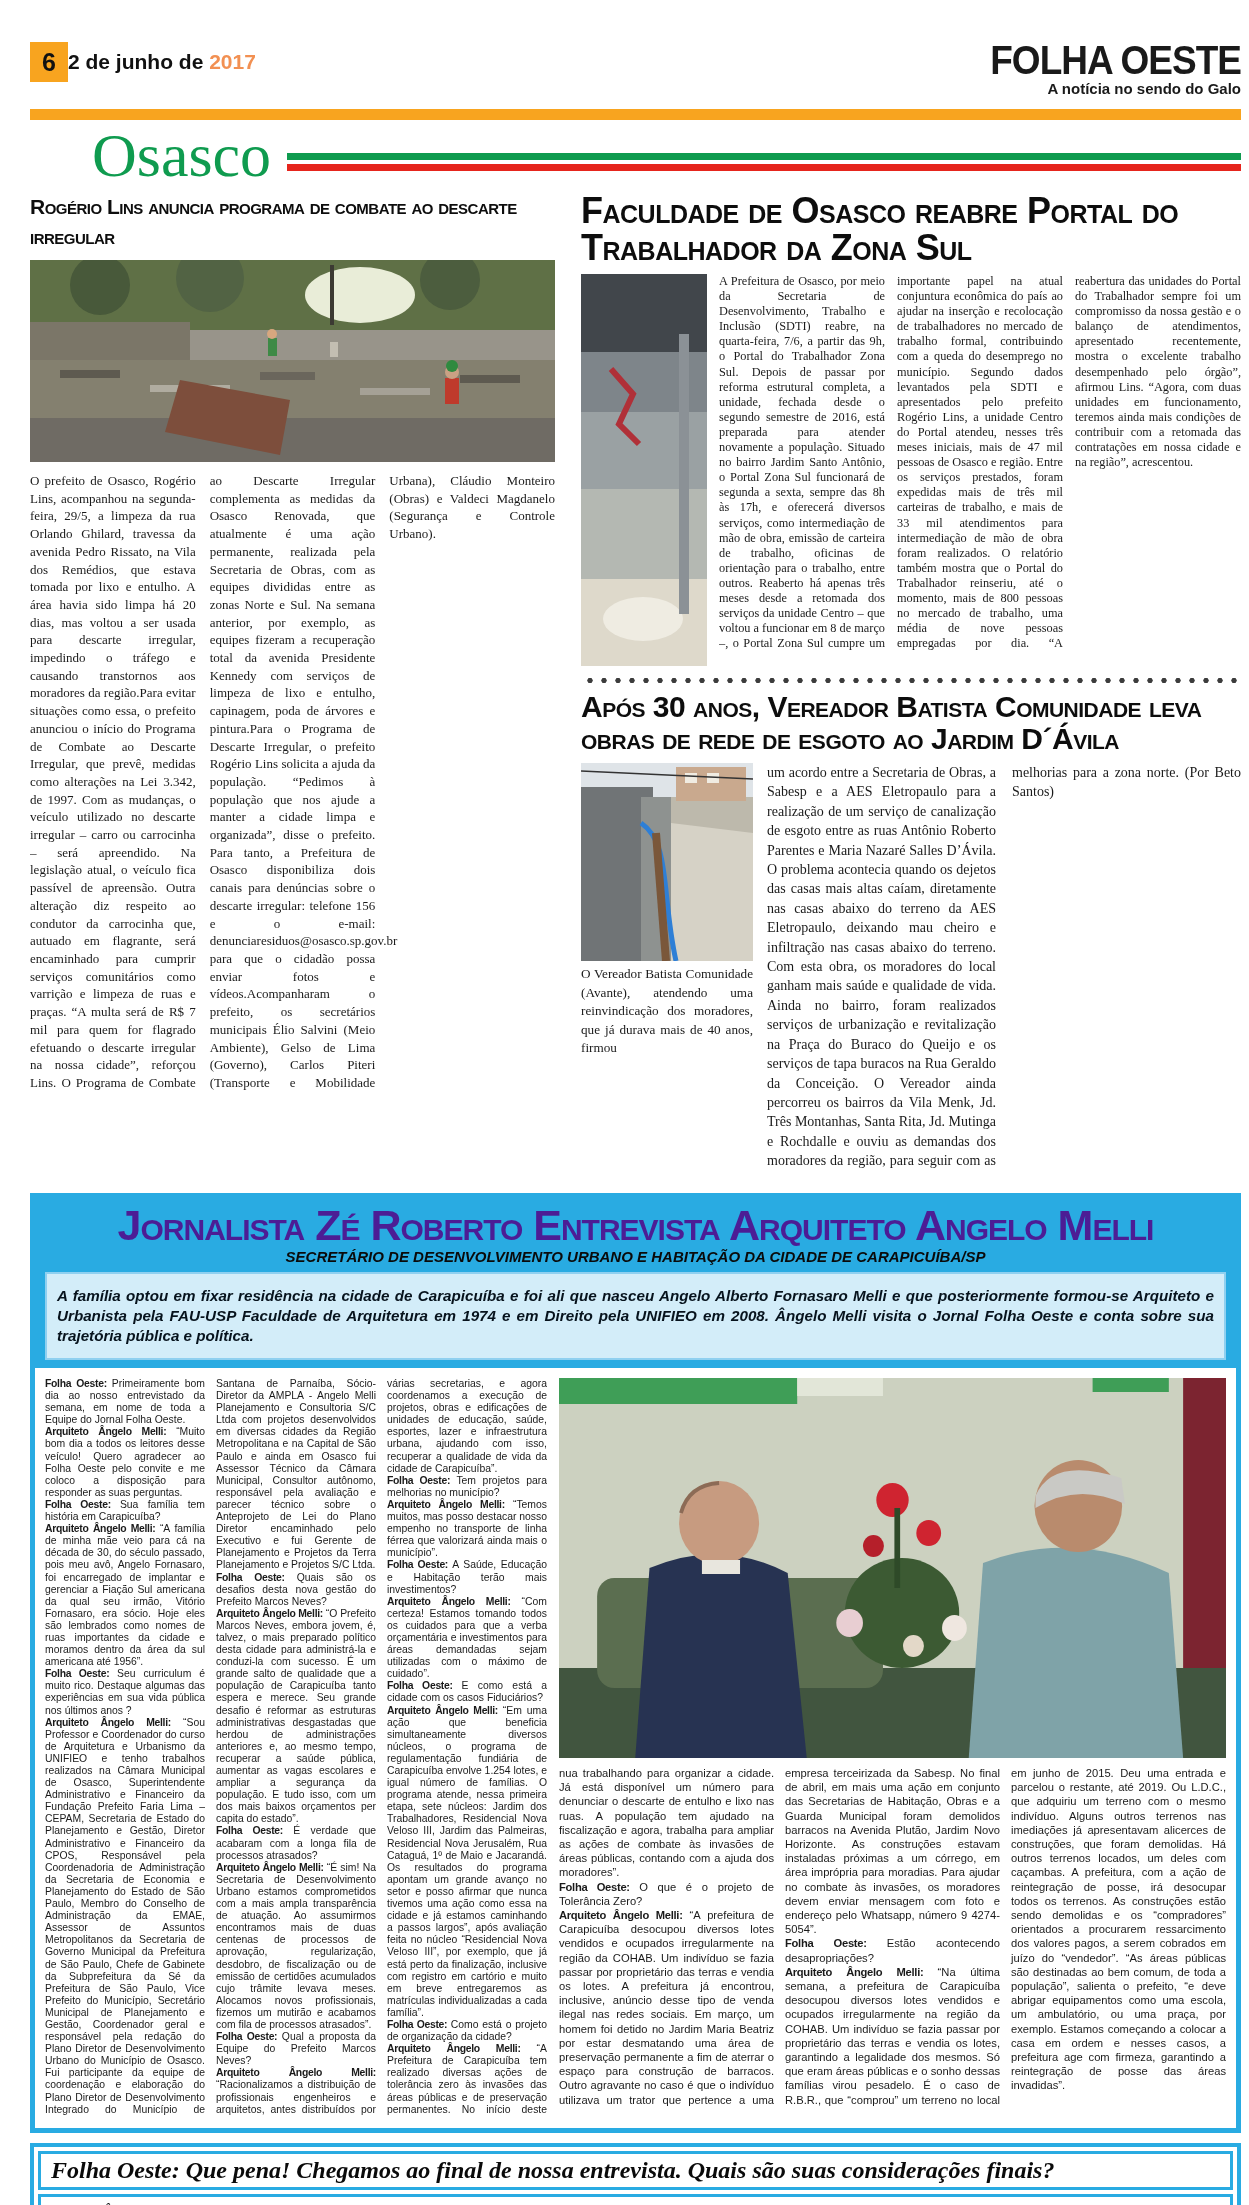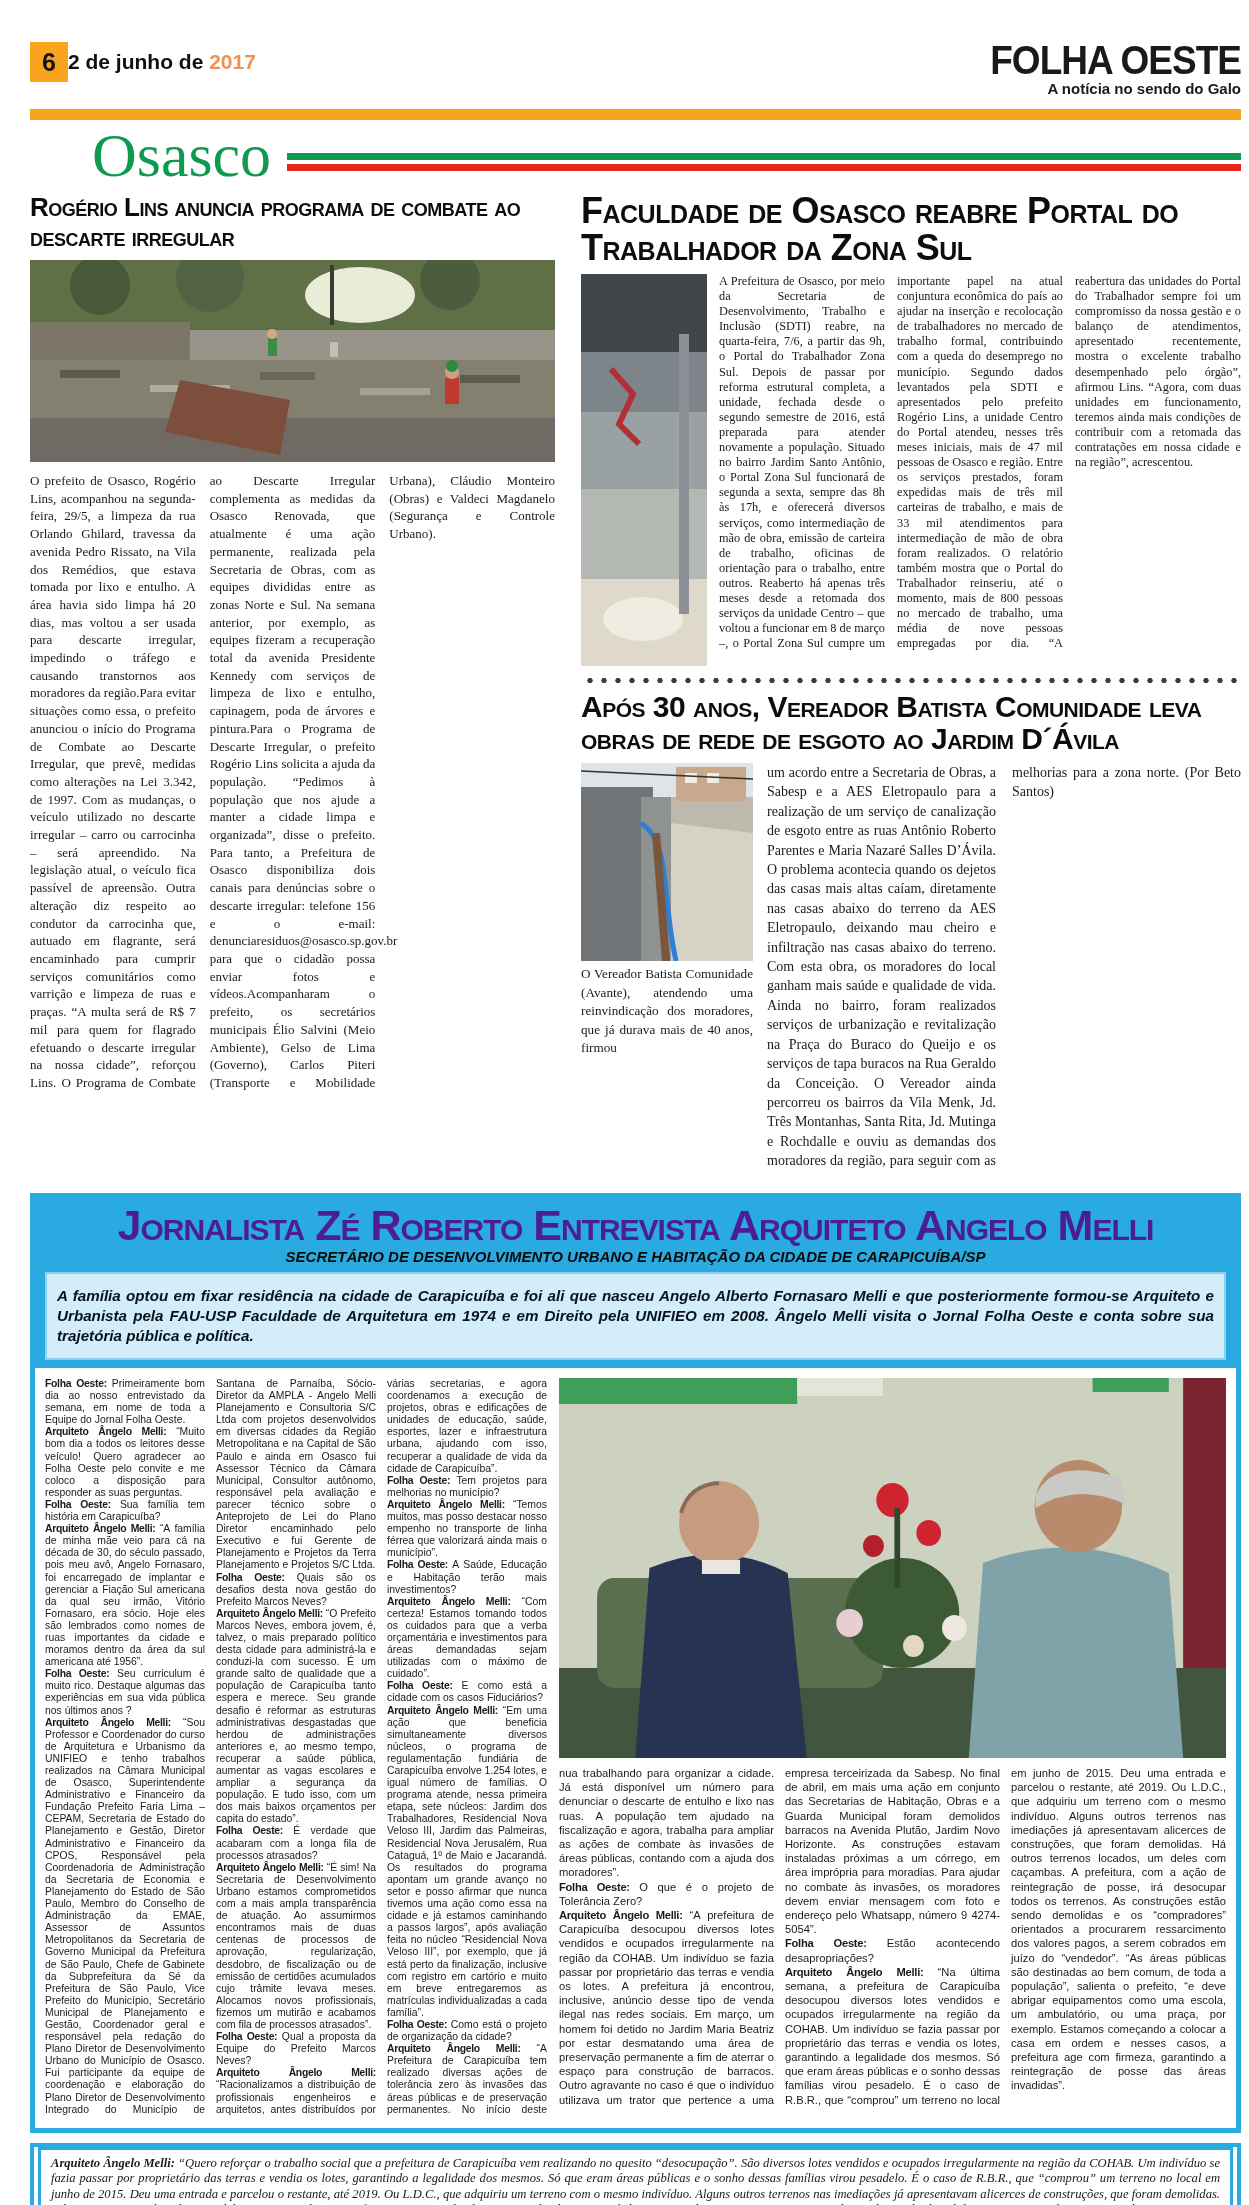--- a/index.html
+++ b/index.html
@@ -23,21 +23,21 @@
   .sectionrow{display:flex;align-items:center;margin-top:0;}
   .sectiontitle{font-family:"Liberation Serif",serif;color:#0f9b4f;font-size:62px;
                 line-height:70px;margin:0 0 0 62px;font-weight:normal;}
   .rules{flex:1;margin-left:16px;margin-top:14px;}
   .rule-green{height:7px;background:#0f9b4f;}
   .rule-red{height:7px;background:#e6251d;margin-top:4px;}
   
   .main{display:grid;grid-template-columns:525px 1fr;column-gap:26px;margin-top:2px;}
   h2.headline{font-family:"Liberation Sans",sans-serif;font-weight:bold;color:#0d0d0d;
               font-variant:small-caps;margin:0;letter-spacing:-0.5px;}
-  .a1 h2{font-size:26px;line-height:30px;}
+  .a1 h2{font-size:21px;line-height:30px;}
   .a1 .photo{margin:8px 0 10px 0;}
   .bodytext{text-align:justify;overflow:hidden;}
   .a1 .bodytext{column-count:3;column-gap:14px;column-fill:auto;height:632px;
                 font-size:13px;line-height:17.7px;}
   .a2 h2{font-size:36px;line-height:37px;}
   .a2row{display:flex;gap:12px;margin-top:8px;}
   .a2row .photo{width:126px;height:392px;flex:none;}
   .a2 .bodytext{column-count:3;column-gap:12px;column-fill:auto;height:392px;flex:1;
                 font-size:12.3px;line-height:15.1px;}
   .dotted{height:9px;margin:10px 2px 6px 2px;
@@ -251,19 +251,20 @@
             <p class="qa"><b>Folha Oeste: </b>O que é o projeto de Tolerância Zero?</p>
             <p class="qa"><b>Arquiteto Ângelo Melli: </b>“A prefeitura de Carapicuíba desocupou diversos lotes vendidos e ocupados irregularmente na região da COHAB. Um indivíduo se fazia passar por proprietário das terras e vendia os lotes. A prefeitura já encontrou, inclusive, anúncio desse tipo de venda ilegal nas redes sociais. Em março, um homem foi detido no Jardim Maria Beatriz por estar desmatando uma área de preservação permanente a fim de aterrar o espaço para construção de barracos. Outro agravante no caso é que o indivíduo utilizava um trator que pertence a uma empresa terceirizada da Sabesp. No final de abril, em mais uma ação em conjunto das Secretarias de Habitação, Obras e a Guarda Municipal foram demolidos barracos na Avenida Plutão, Jardim Novo Horizonte. As construções estavam instaladas próximas a um córrego, em área imprópria para moradias. Para ajudar no combate às invasões, os moradores devem enviar mensagem com foto e endereço pelo Whatsapp, número 9 4274-5054”.</p>
             <p class="qa"><b>Folha Oeste: </b>Estão acontecendo desapropriações?</p>
             <p class="qa"><b>Arquiteto Ângelo Melli: </b>“Na última semana, a prefeitura de Carapicuíba desocupou diversos lotes vendidos e ocupados irregularmente na região da COHAB. Um indivíduo se fazia passar por proprietário das terras e vendia os lotes, garantindo a legalidade dos mesmos. Só que eram áreas públicas e o sonho dessas famílias virou pesadelo. É o caso de R.B.R., que “comprou” um terreno no local em junho de 2015. Deu uma entrada e parcelou o restante, até 2019. Ou L.D.C., que adquiriu um terreno com o mesmo indivíduo. Alguns outros terrenos nas imediações já apresentavam alicerces de construções, que foram demolidas. Há outros terrenos locados, um deles com caçambas. A prefeitura, com a ação de reintegração de posse, irá desocupar todos os terrenos. As construções estão sendo demolidas e os “compradores” orientados a procurarem ressarcimento dos valores pagos, a serem cobrados em juízo do “vendedor”. “As áreas públicas são destinadas ao bem comum, de toda a população”, salienta o prefeito, “e deve abrigar equipamentos como uma escola, um ambulatório, ou uma praça, por exemplo. Estamos começando a colocar a casa em ordem e nesses casos, a prefeitura age com firmeza, garantindo a reintegração de posse das áreas invadidas”.</p>
           </div>
       </div>
     </div>
   </section>
 
   <section class="closing">
+    <div class="head">Folha Oeste: Que pena! Chegamos ao final de nossa entrevista. Quais são suas considerações finais?</div>
     <div class="body">
       <b>Arquiteto Ângelo Melli:</b>
       <span>“Quero reforçar o trabalho social que a prefeitura de Carapicuíba vem realizando no quesito “desocupação”. São diversos lotes vendidos e ocupados irregularmente na região da COHAB. Um indivíduo se fazia passar por proprietário das terras e vendia os lotes, garantindo a legalidade dos mesmos. Só que eram áreas públicas e o sonho dessas famílias virou pesadelo. É o caso de R.B.R., que “comprou” um terreno no local em junho de 2015. Deu uma entrada e parcelou o restante, até 2019. Ou L.D.C., que adquiriu um terreno com o mesmo indivíduo. Alguns outros terrenos nas imediações já apresentavam alicerces de construções, que foram demolidas. Há outros terrenos locados, um deles com caçambas.  A prefeitura, com a ação de reintegração de posse, irá desocupar todos os terrenos. As construções estão sendo demolidas e os “compradores” orientados a procurarem ressarcimento dos valores pagos, a serem cobrados em juízo do “vendedor”. “As áreas públicas são destinadas ao bem comum, de toda a população”, salienta o prefeito, “e deve abrigar equipamentos como uma escola, um ambulatório, ou uma praça, por exemplo. Estamos começando a colocar a casa em ordem e nesses casos, a prefeitura age com firmeza, garantindo a reintegração de posse das áreas invadidas”. ENTENDA O CASO – A atual administração encontrou a cidade com várias ocupações irregulares. Desde janeiro deu início num programa para evitar novas invasões e ações de reintegração de posse para os locais ocupados irregularmente. Nesses casos citados acima, um indivíduo vendia lotes na avenida Pilar do Sul. A prefeitura agiu rápido e os lotes estão sendo desocupados. E reforçando reafirmo as palavras de avaliação de nosso prefeito Marcos Neves: “Não vamos medir esforços para conter esses abusos. A prefeitura, com a ação de reintegração de posse, está desocupando as áreas invadidas. Isso atende a um apelo da população local, pois as invasões ampliam os problemas de segurança e desvalorizam os imóveis da região. Alertamos nosso munícipe, não compre imóvel sem consultar a prefeitura. Entre em contato com a prefeitura e na Habitação através do telefone 4164-5500, para conferir se o terreno que está comprando é regular e principalmente, antes de fechar qualquer negociação”, finaliza o prefeito ”.</span>
     </div>
   </section>
 
 </div>
 
 </body></html>

